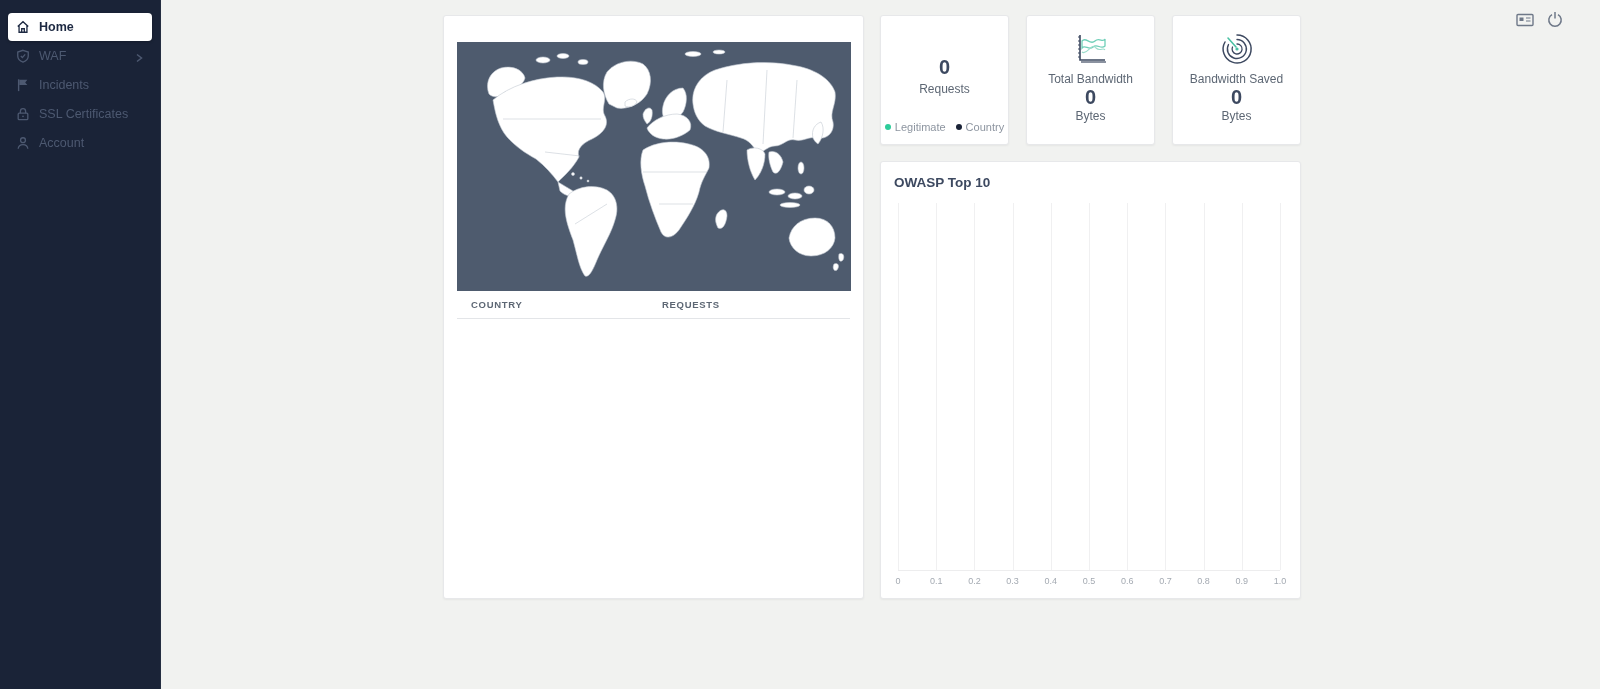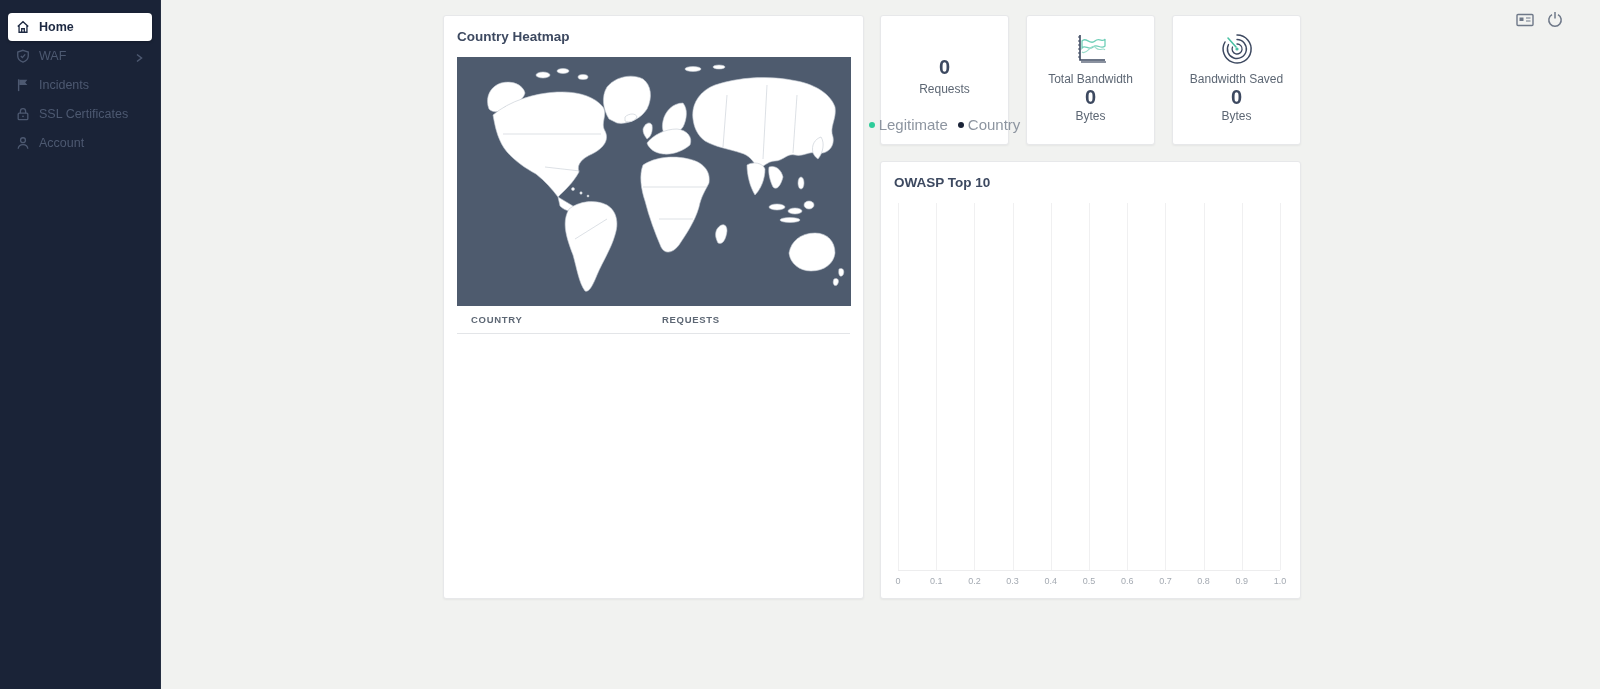--- a/index.html
+++ b/index.html
@@ -38,21 +38,21 @@
   .th-country { width:205px; padding-left:14px; }
 
   
   .stats-row { display:flex; gap:17px; height:130px; }
   .stat-card { width:129px; position:relative; display:flex; flex-direction:column; align-items:center; }
   .big-value { font-size:20px; font-weight:700; color:#3d4960; }
   .stat-label { font-size:12px; color:#5d6774; margin-top:3px; }
   .stat-card.first .big-value { margin-top:40px; }
   .stat-icon { margin-top:13px; height:40px; display:flex; align-items:center; justify-content:center; }
   .legend { position:absolute; bottom:11px; left:0; right:0; display:flex; justify-content:center; gap:10px; }
-  .legend-item { display:flex; align-items:center; gap:4px; font-size:15px; color:#8d95a0; }
+  .legend-item { display:flex; align-items:center; gap:4px; font-size:11px; color:#8d95a0; }
   .legend-dot { width:6px; height:6px; border-radius:50%; display:inline-block; }
 
   
   .owasp-card { margin-top:16px; height:438px; padding:13px; }
   .chart { position:relative; height:368px; margin:13px 7px 0 4px; border-bottom:1px solid #ededee; }
   .gridline { position:absolute; top:0; bottom:0; width:1px; background:#f0f0f1; }
   .ticks { position:relative; height:14px; margin:5px 7px 0 4px; }
   .tick-label { position:absolute; top:0; transform:translateX(-50%); font-size:9px; color:#a4aab2; white-space:nowrap; }
 </style>
 </head>
@@ -123,21 +123,20 @@
     </svg>
   </span>
 </div>
 
 <main class="content">
 
   <div class="grid">
 
     <div class="col">
       <div class="card heatmap-card">
-        <div class="card-title">Country Heatmap</div>
 
         <div class="map-wrap">
           <svg class="map" viewBox="0 0 394 249">
             <g fill="#ffffff" stroke="#c3c9d1" stroke-width="0.6" stroke-linejoin="round">
 
               <path d="M152,62 C146,52 144,40 150,30 C158,20 174,16 186,22 C194,28 196,40 190,52 C184,62 170,68 160,66 Z"></path>
 
               <path d="M32,52 C28,42 32,30 44,26 C56,23 66,28 68,36 C66,44 56,48 48,50 C42,56 36,56 32,52 Z"></path>
 
               <path d="M36,58 C52,44 78,36 100,35 C122,34 138,40 146,50 C151,58 143,66 148,74 C153,84 145,92 135,97 C126,101 119,107 122,115 C116,126 108,133 101,140 C95,132 88,124 79,117 C66,110 54,101 47,91 C40,80 38,69 36,58 Z"></path>

